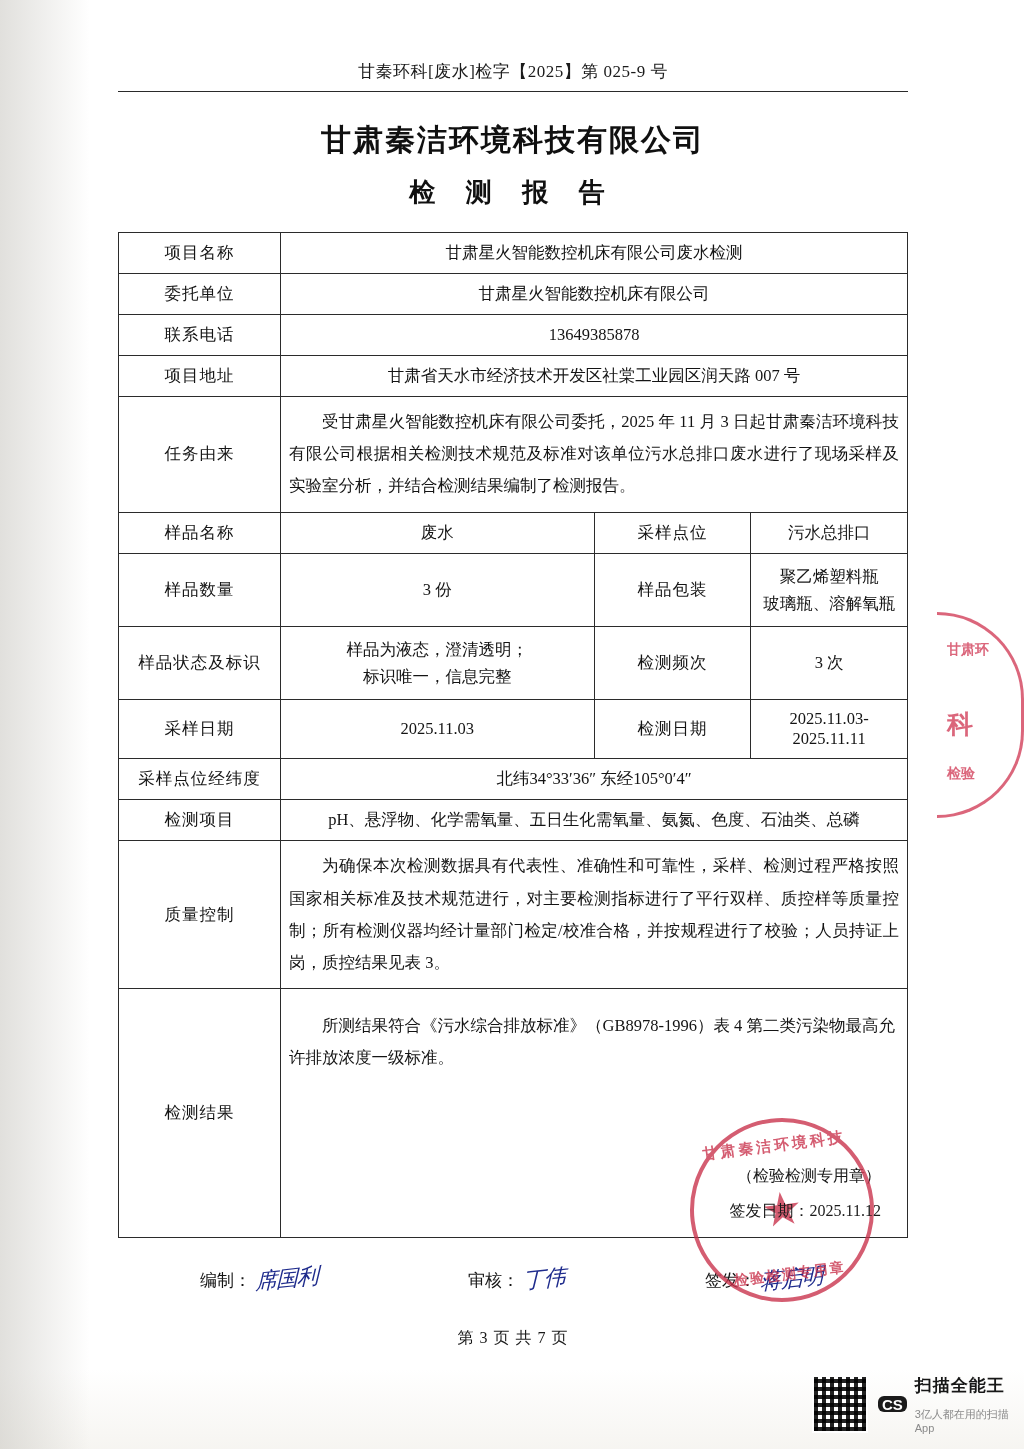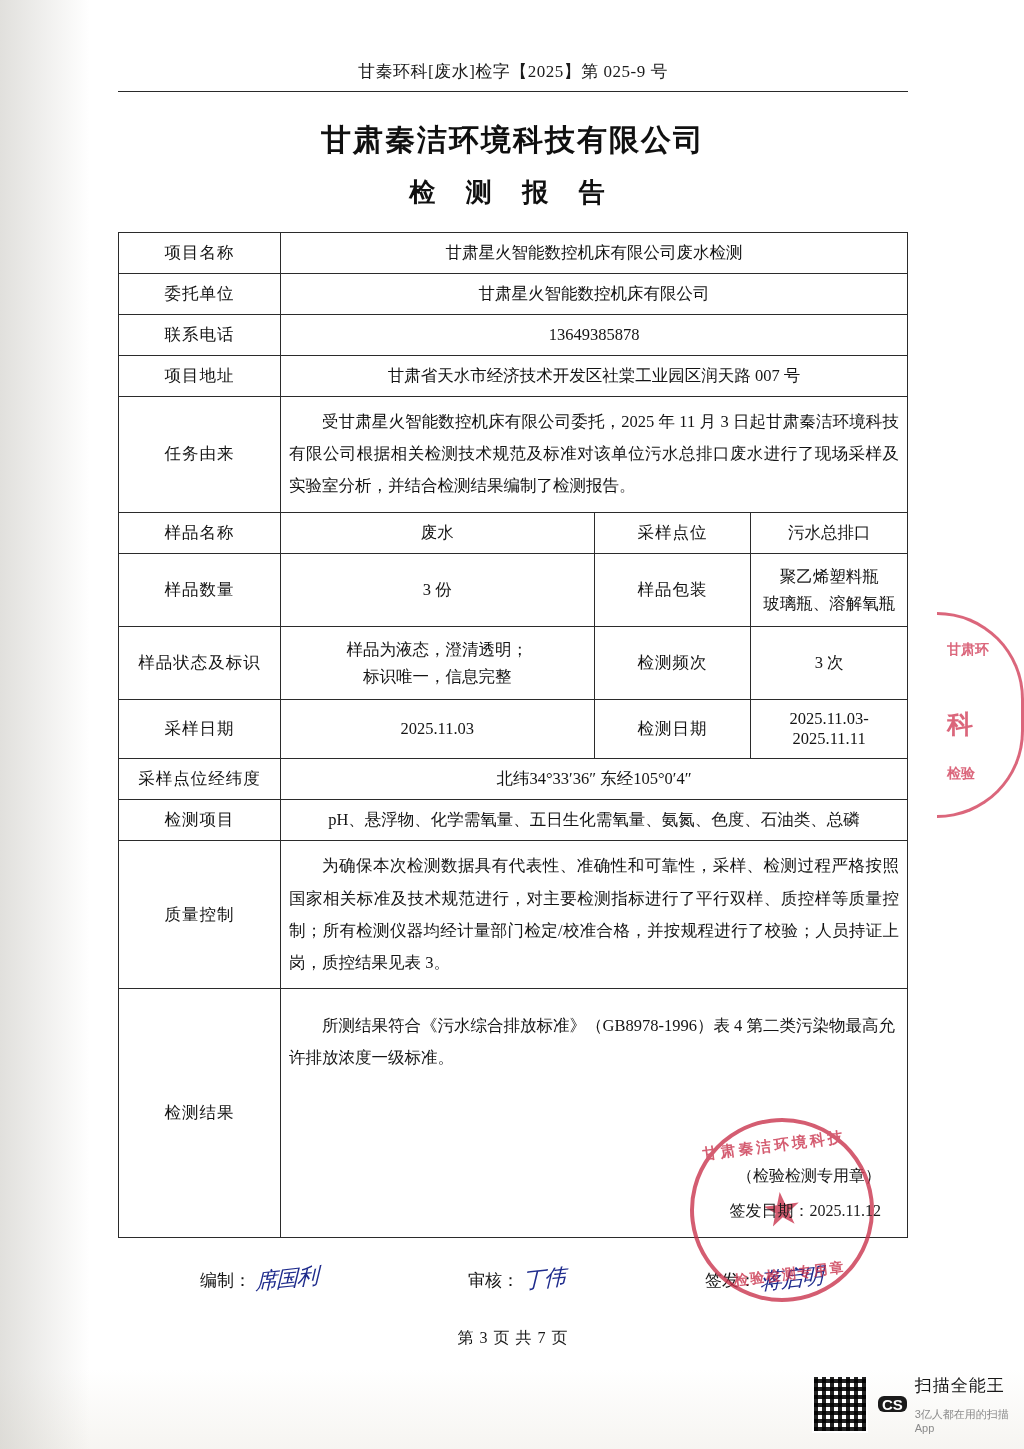--- a/index.html
+++ b/index.html
@@ -250,21 +250,21 @@
     justify-content: center;
     margin: 0 8px 0 10px;
     font-family: "Liberation Sans", sans-serif;
   }
   .brand-text {
     font-family: "Liberation Sans", sans-serif;
   }
   .brand-title {
     font-size: 17px;
     color: #171717;
-    font-weight: normal;
+    font-weight: bold;
     letter-spacing: 1px;
   }
   .brand-sub {
     font-size: 11px;
     color: #8a8a8a;
     margin-top: 10px;
   }
 </style>
 </head>
 <body>

